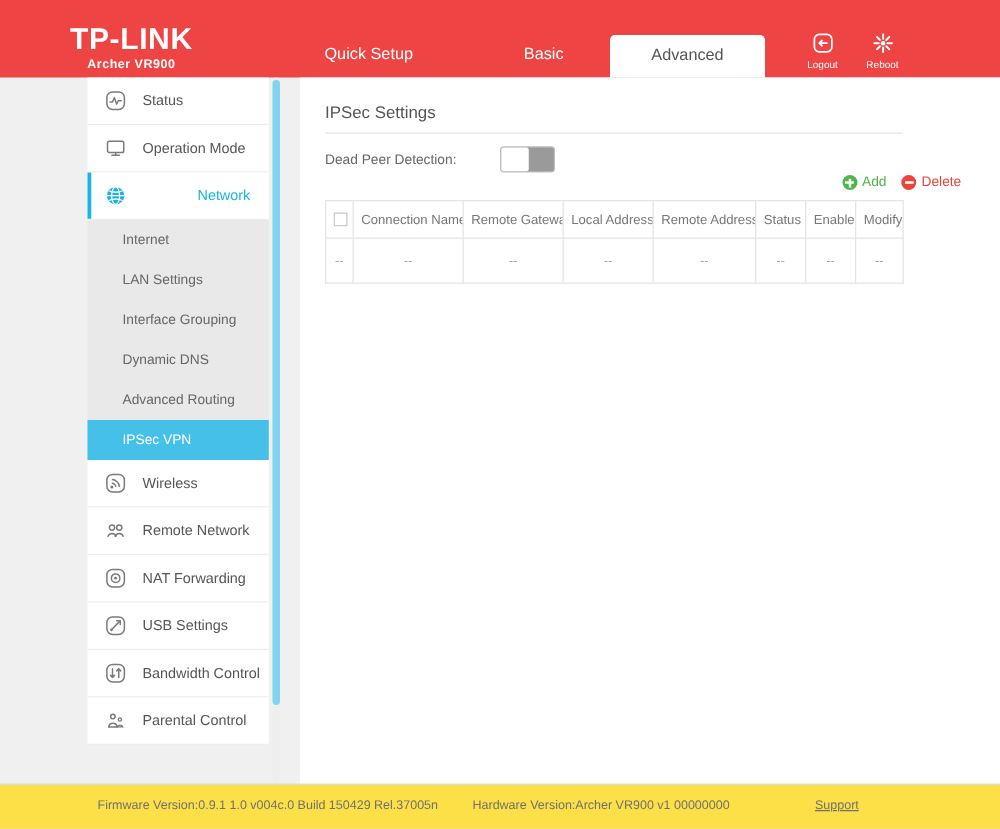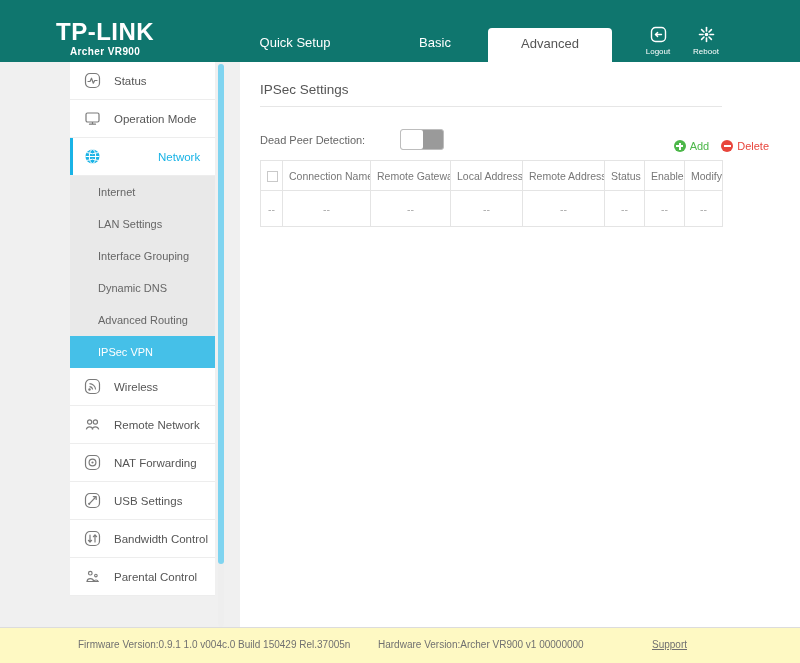--- a/index.html
+++ b/index.html
@@ -8,21 +8,21 @@
     width: 800px; height: 663px;
     background: #f0f0f0;
     font-family: "Liberation Sans", sans-serif;
     overflow: hidden;
   }
 
   
   .header {
     position: absolute; left: 0; top: 0;
     width: 800px; height: 62px;
-    background: #0f766e;
+    background: #ef4444;
   }
   .logo-wrap {
     position: absolute; left: 56px; top: 20px;
     text-align: center;
   }
   .logo-main {
     color: #ffffff;
     font-size: 24px;
     font-weight: bold;
     letter-spacing: 0.5px;
@@ -159,21 +159,21 @@
     font-size: 13.5px;
     color: #555555;
   }
   .title-rule {
     position: absolute; left: 20px; top: 44px;
     width: 462px; height: 1px;
     background: #e6e6e6;
   }
 
   .dpd-row {
-    position: absolute; left: 20px; top: 67px;
+    position: absolute; left: 20px; top: 55px;
     display: flex;
     align-items: center;
   }
   .dpd-label {
     font-size: 11px;
     color: #666666;
     width: 140px;
   }
   .toggle {
     width: 44px; height: 21px;
@@ -258,21 +258,21 @@
     background: #fff;
     display: inline-block;
     vertical-align: middle;
     cursor: pointer;
   }
 
   
   .footer {
     position: absolute; left: 0; top: 627px;
     width: 800px; height: 36px;
-    background: #fef9c3;
+    background: #fde047;
     border-top: 1px solid #dcdcdc;
   }
   .foot-txt {
     position: absolute;
     top: 11px;
     font-size: 10px;
     color: #707070;
     white-space: nowrap;
   }
   .foot-fw { left: 78px; }

